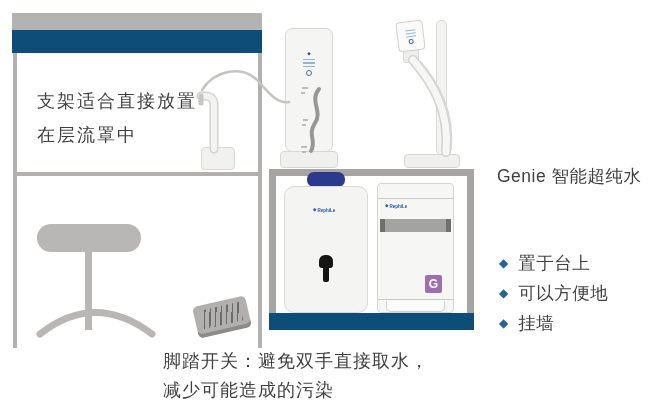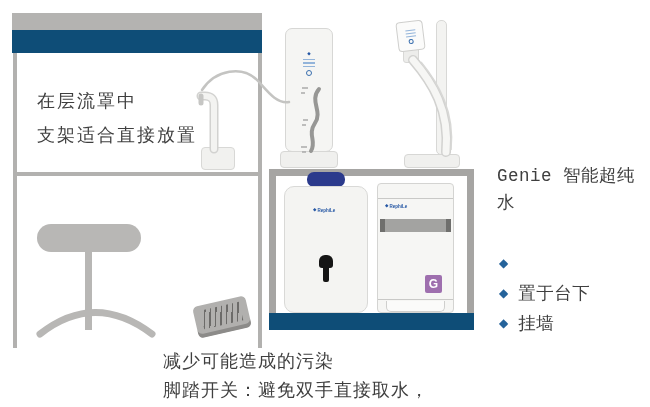--- a/index.html
+++ b/index.html
@@ -65,21 +65,21 @@
   .stool-post{left:85px;top:250px;width:7px;height:80px;background:#b8b7b5;}
 
   
   .pedal{left:195px;top:301px;width:54px;height:32px;background:#b1b0ae;border-radius:5px;transform:rotate(-13deg);box-shadow:inset 0 -4px 0 #8c8b89;}
   .pedal-stripes{position:absolute;left:7px;right:7px;top:5px;bottom:8px;background:repeating-linear-gradient(105deg,rgba(0,0,0,0) 0 4px,#6c6b69 4px 5.5px);}
 
   
   .overlay{left:0;top:0;width:650px;height:407px;pointer-events:none;}
 
   
-  .side-note{left:497px;top:163px;font-size:17.5px;line-height:26.5px;letter-spacing:0.5px;color:#3f3f3f;font-family:Liberation Mono, monospace;}
+  .side-note{left:497px;top:163px;font-size:17.5px;line-height:26.5px;letter-spacing:0.5px;color:#3f3f3f;}
   .bullet-list{left:499px;top:248px;}
   .bullet-row{display:flex;align-items:center;height:30px;}
   .bullet-dia{font-size:12px;color:#25639b;margin-right:10px;line-height:12px;}
   .bullet-label{font-size:17.5px;letter-spacing:0.5px;}
   .caption{left:163px;top:347px;font-size:18px;line-height:29px;letter-spacing:1px;color:#3f3f3f;}
 </style>
 </head>
 <body>
 
 <div class="stage">
@@ -158,39 +158,40 @@
 
     <path d="M319 89 C309 101 323 111 315 123 C307 135 317 141 311 151" fill="none" stroke="#979795" stroke-width="4" stroke-linecap="round"></path>
     <path d="M302 88 h6 M301 93 h4 M303 120 h5 M302 125 h4 M301 147 h6 M302 152 h4" fill="none" stroke="#ababab" stroke-width="1.4"></path>
 
     <path d="M413 60 C432 82 450 110 446 152" fill="none" stroke="#d2d2d0" stroke-width="10" stroke-linecap="round"></path>
     <path d="M413 60 C432 82 450 110 446 152" fill="none" stroke="#f6f6f4" stroke-width="7" stroke-linecap="round"></path>
     <path d="M421 62 C439 84 455 112 451 150" fill="none" stroke="#d8d8d6" stroke-width="1.5"></path>
   </svg>
 
   <div class="abs hood-note">
+    <div>支架适合直接放置</div>
     <div>在层流罩中</div>
-    <div>支架适合直接放置</div>
   </div>
 
   <div class="abs side-note">
     <div>Genie 智能超纯水</div>
   </div>
   <div class="abs bullet-list">
     <div class="bullet-row">
       <span class="bullet-dia">◆</span>
+      <span class="bullet-label">置于台上</span>
     </div>
     <div class="bullet-row">
       <span class="bullet-dia">◆</span>
-      <span class="bullet-label">置于台下</span>
+      <span class="bullet-label">可以方便地</span>
     </div>
     <div class="bullet-row">
       <span class="bullet-dia">◆</span>
       <span class="bullet-label">挂墙</span>
     </div>
   </div>
 
   <div class="abs caption">
+    <div>脚踏开关：避免双手直接取水，</div>
     <div>减少可能造成的污染</div>
-    <div>脚踏开关：避免双手直接取水，</div>
   </div>
 
 </div>
 
 </body></html>

